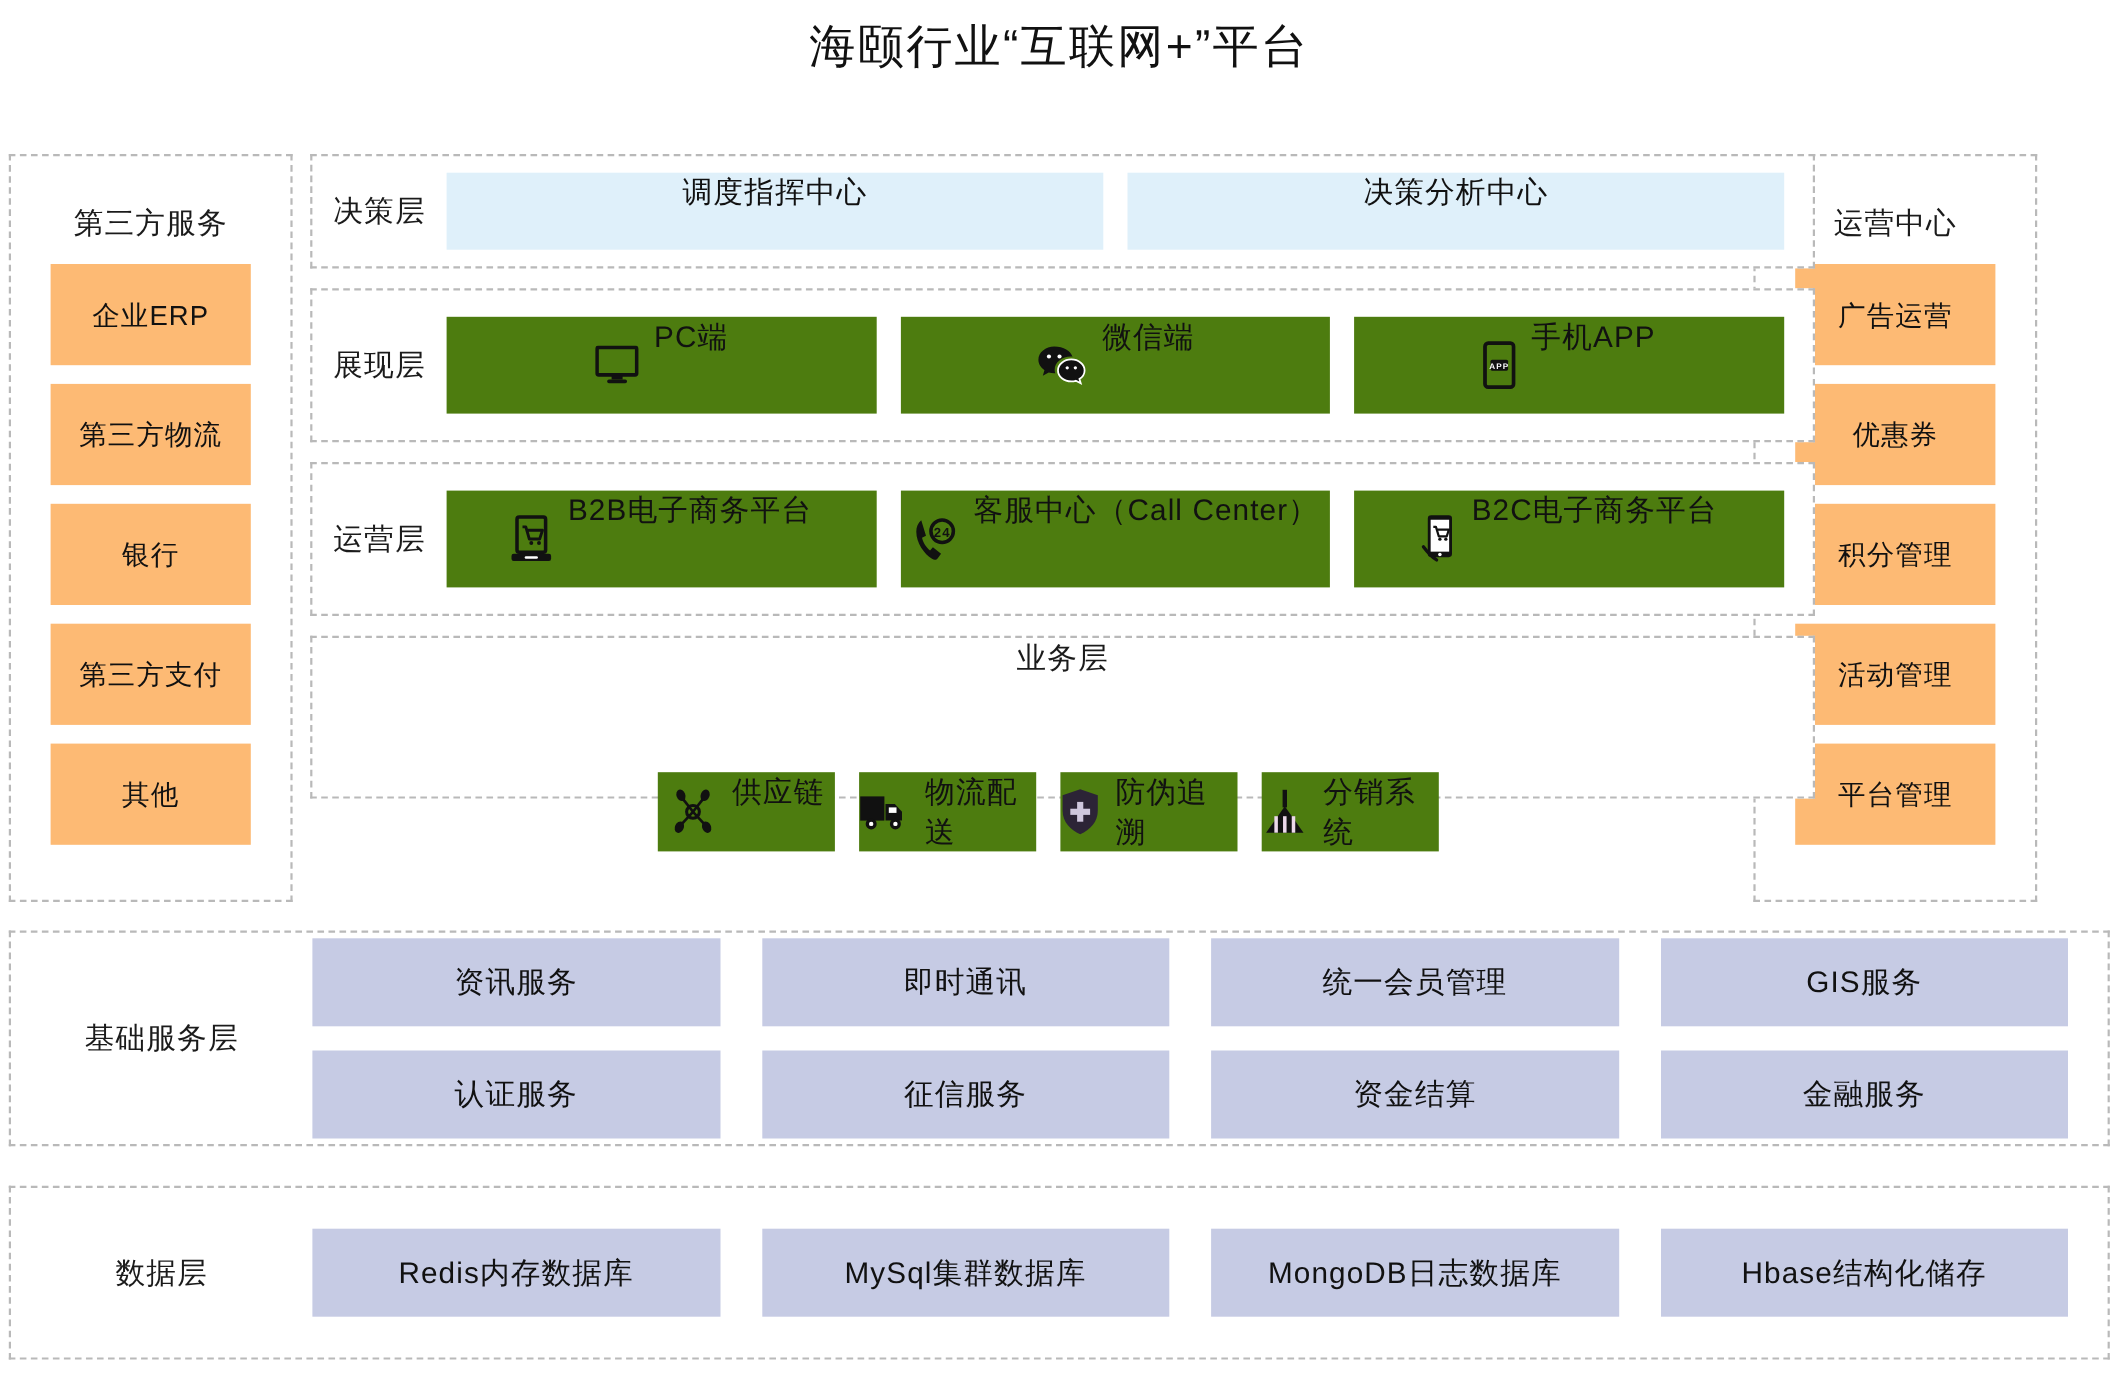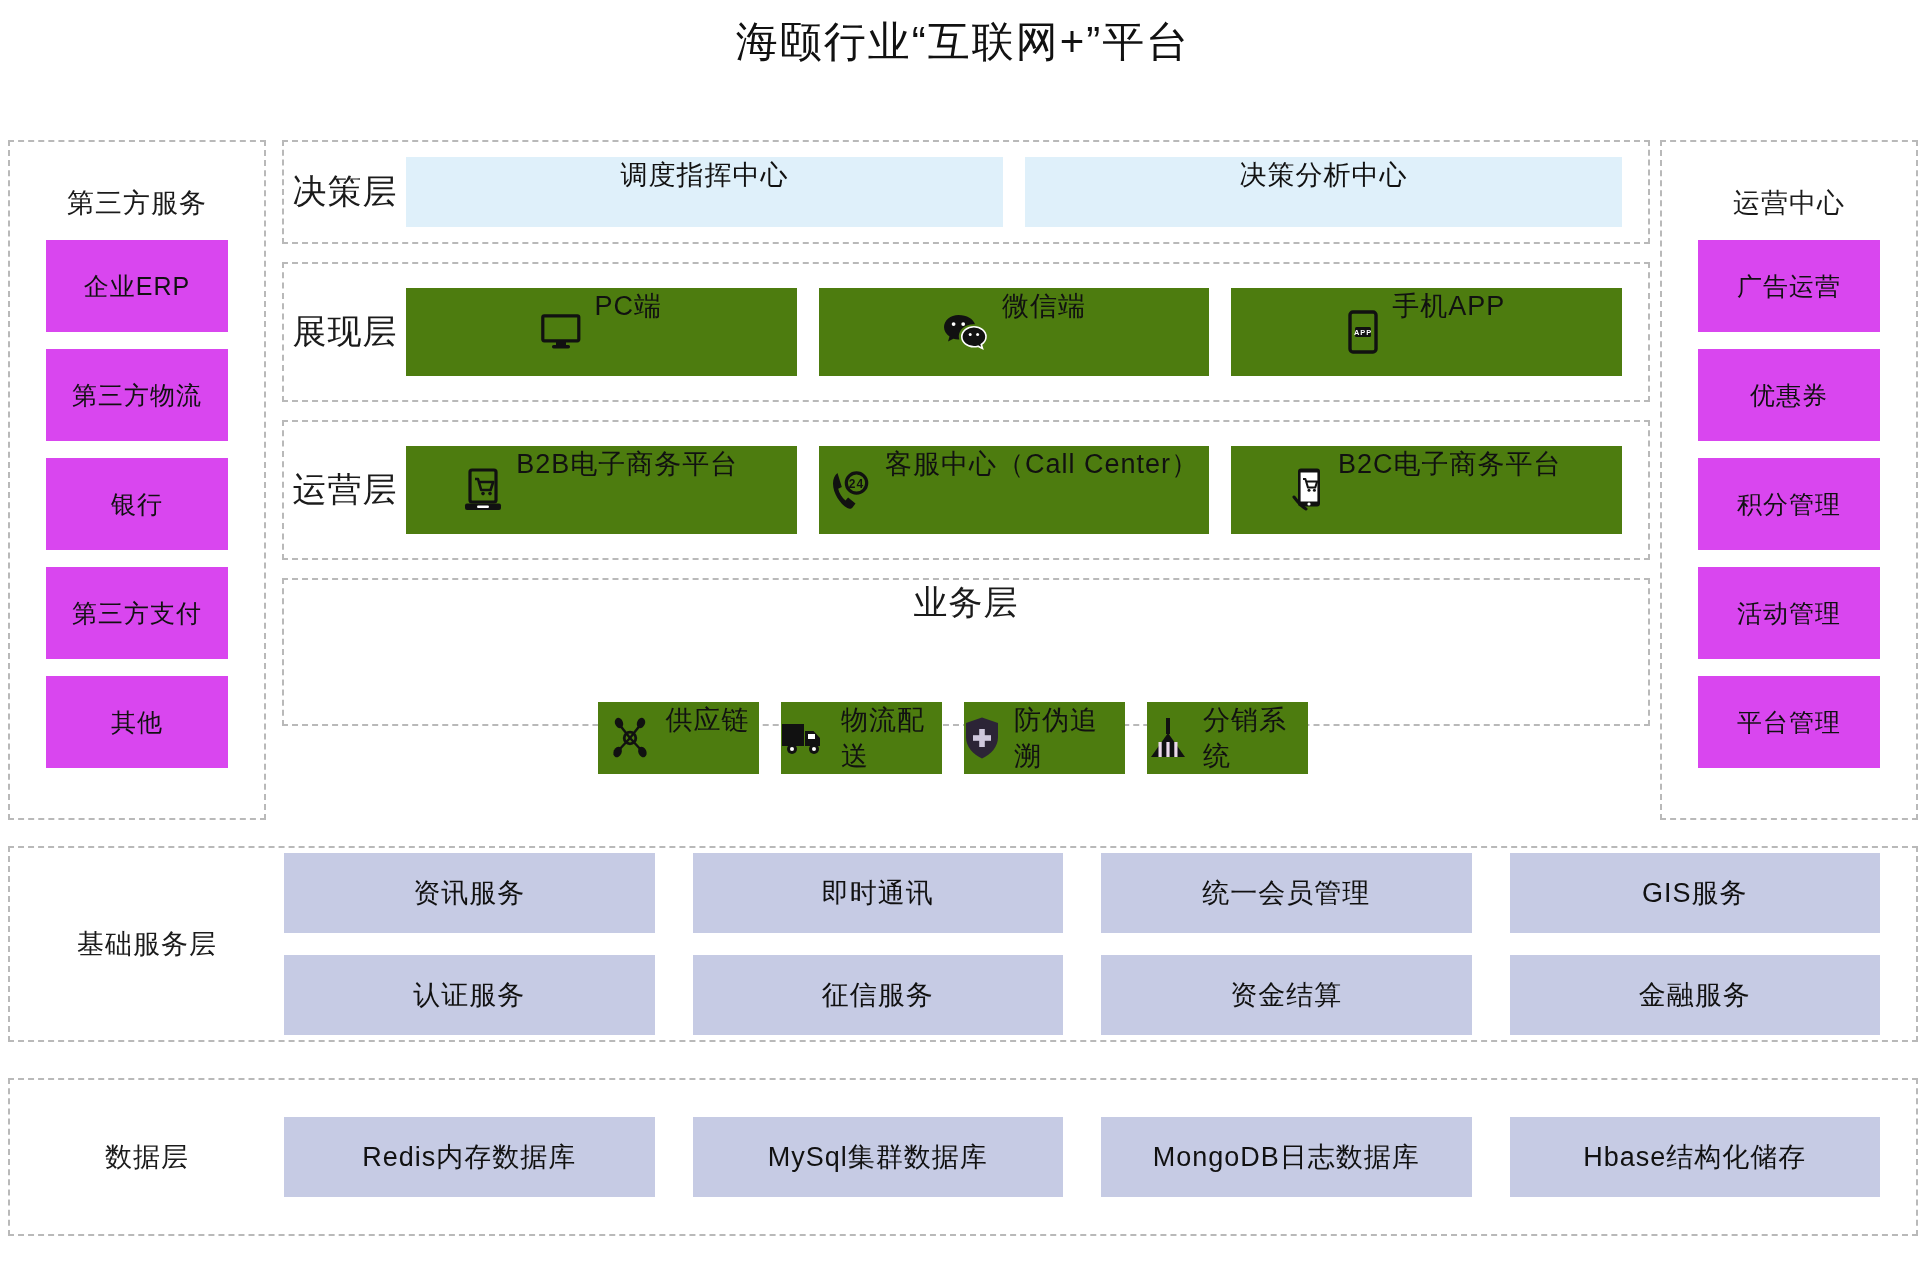--- a/index.html
+++ b/index.html
@@ -32,29 +32,29 @@
   
   .side-col{
     position:absolute;
     top:140px;height:680px;width:258px;
     display:flex;flex-direction:column;
     align-items:center;
     padding-top:24px;
     box-sizing:border-box;
   }
   .side-left{left:8px;}
-  .side-right{left:1660px;}
+  .side-right{left:1594px;}
   .side-head{
     font-size:27px;color:#1b1b1b;
     height:74px;line-height:74px;
     letter-spacing:1px;
   }
   .side-item{
     width:182px;height:92px;
-    background:#d946ef;
+    background:#fdba74;
     margin-bottom:17px;
     display:flex;align-items:center;justify-content:center;
     font-size:25px;color:#111;
     letter-spacing:1px;
   }
 
   
   .center{
     position:absolute;left:282px;top:140px;width:1368px;
   }
@@ -62,21 +62,21 @@
     position:relative;
     width:1368px;
     box-sizing:border-box;
     margin-bottom:18px;
     padding:20px 0;
     display:flex;align-items:center;
   }
   .layer-label{
     width:122px;flex:0 0 122px;
     text-align:center;
-    font-size:34px;color:#1b1b1b;
+    font-size:27px;color:#1b1b1b;
     letter-spacing:1px;
   }
   .layer-cells{
     flex:1 1 auto;
     display:flex;
     align-items:stretch;
     gap:22px;
     padding-right:26px;
   }
   .cell{

